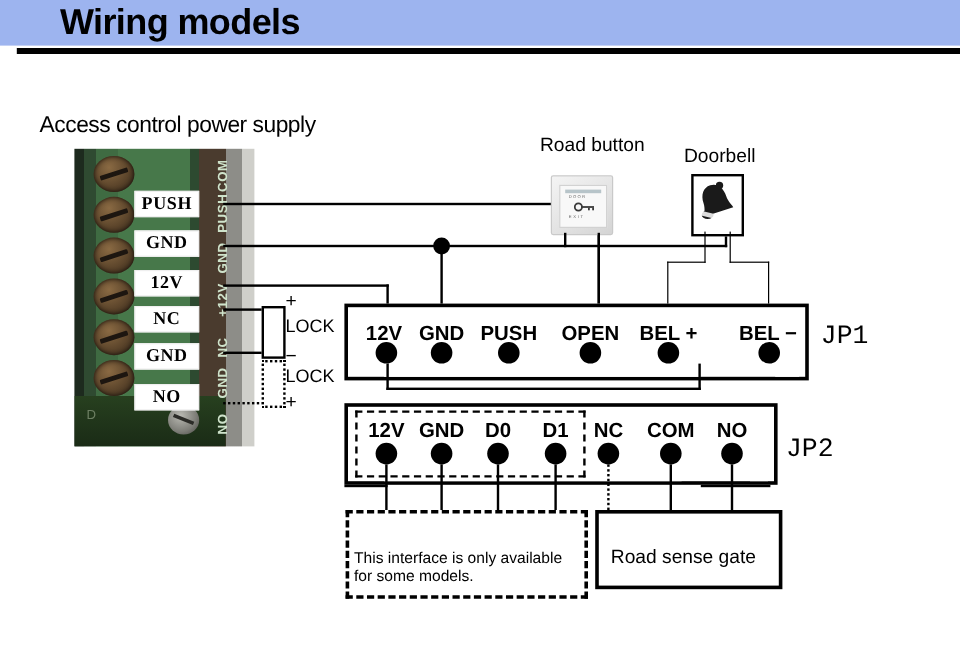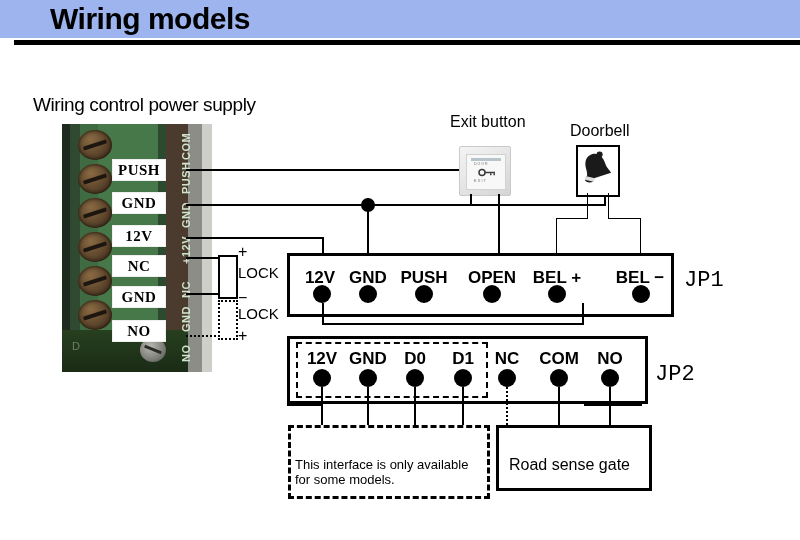--- a/index.html
+++ b/index.html
@@ -123,21 +123,21 @@
   #auto-l1{position:absolute;left:10px;top:6px;font-size:16px;}
   #auto-l2{position:absolute;left:10px;top:28px;font-size:16px;}
 </style>
 </head>
 <body>
 
 <div id="header-bar"></div>
 <div id="header-title">Wiring models</div>
 <div id="header-rule"></div>
 
-<div id="psu-caption">Wiring control power supply</div>
+<div id="psu-caption">Access control power supply</div>
 
 <div id="psu-photo">
   <div class="screw" style="top:6px"></div>
   <div class="screw" style="top:40px"></div>
   <div class="screw" style="top:74px"></div>
   <div class="screw" style="top:108px"></div>
   <div class="screw" style="top:142px"></div>
   <div class="screw" style="top:176px"></div>
   <div id="photo-bottom"></div>
   <div id="photo-dlabel">D</div>
@@ -178,21 +178,21 @@
 <div class="hdot" style="left:186px;top:335px;width:34px;"></div>
 
 <div id="lock1"></div>
 <div id="lock1-plus">+</div>
 <div id="lock1-minus">−</div>
 <div id="lock1-text">LOCK</div>
 <div id="lock2"></div>
 <div id="lock2-plus">+</div>
 <div id="lock2-text">LOCK</div>
 
-<div id="exit-label">Exit button</div>
+<div id="exit-label">Road button</div>
 <div id="exit-device">
   <div id="exit-face">
     <div id="exit-topbar"></div>
     <div id="exit-door">DOOR</div>
     <svg id="exit-key" viewBox="0 0 36 18">
       <circle cx="8" cy="9" r="6" fill="none" stroke="#3a3a3a" stroke-width="3"></circle>
       <rect x="13" y="7.5" width="21" height="3" fill="#3a3a3a"></rect>
       <rect x="24" y="10.5" width="3" height="4" fill="#3a3a3a"></rect>
       <rect x="31" y="10.5" width="3" height="4" fill="#3a3a3a"></rect>
     </svg>

